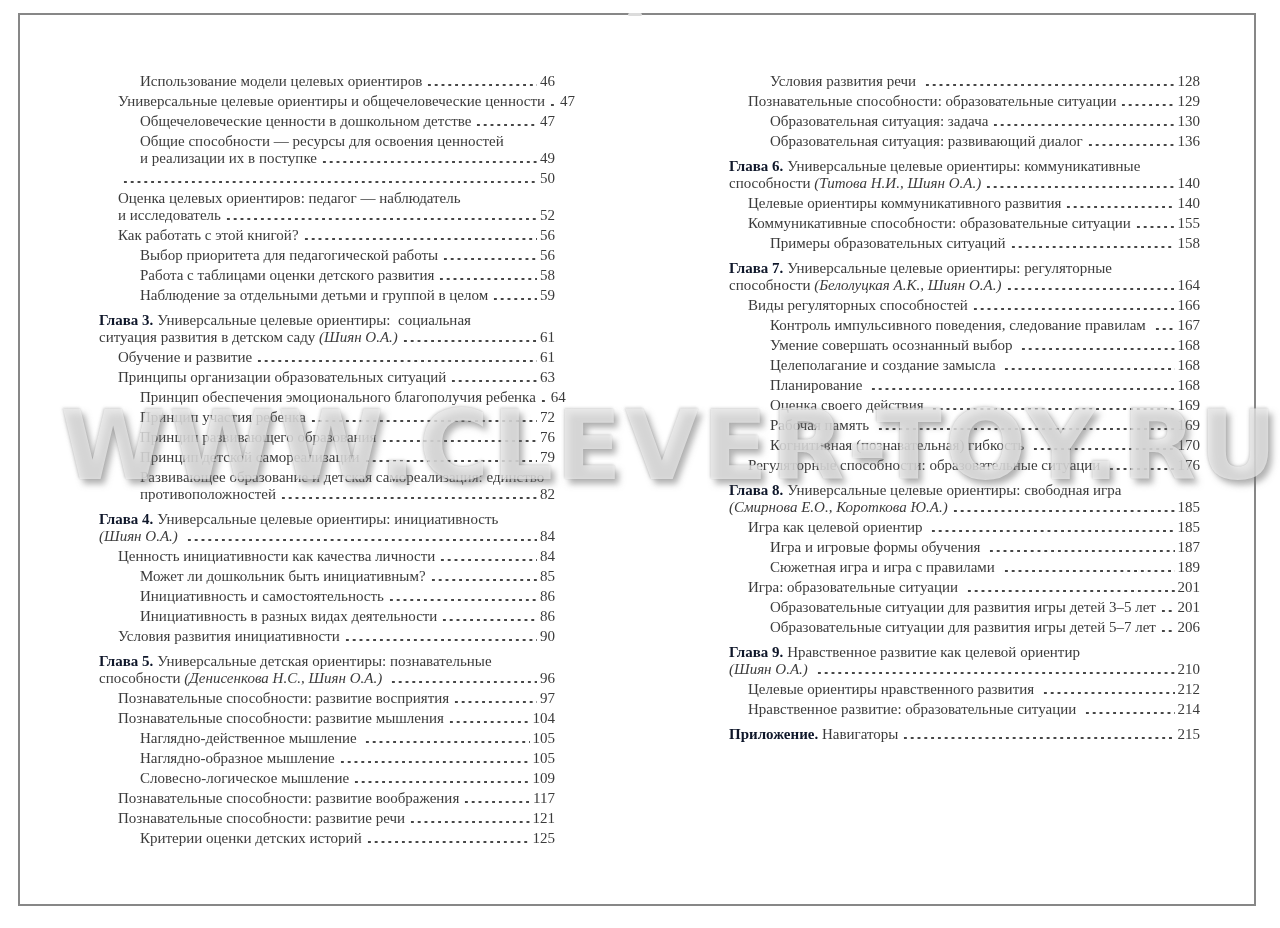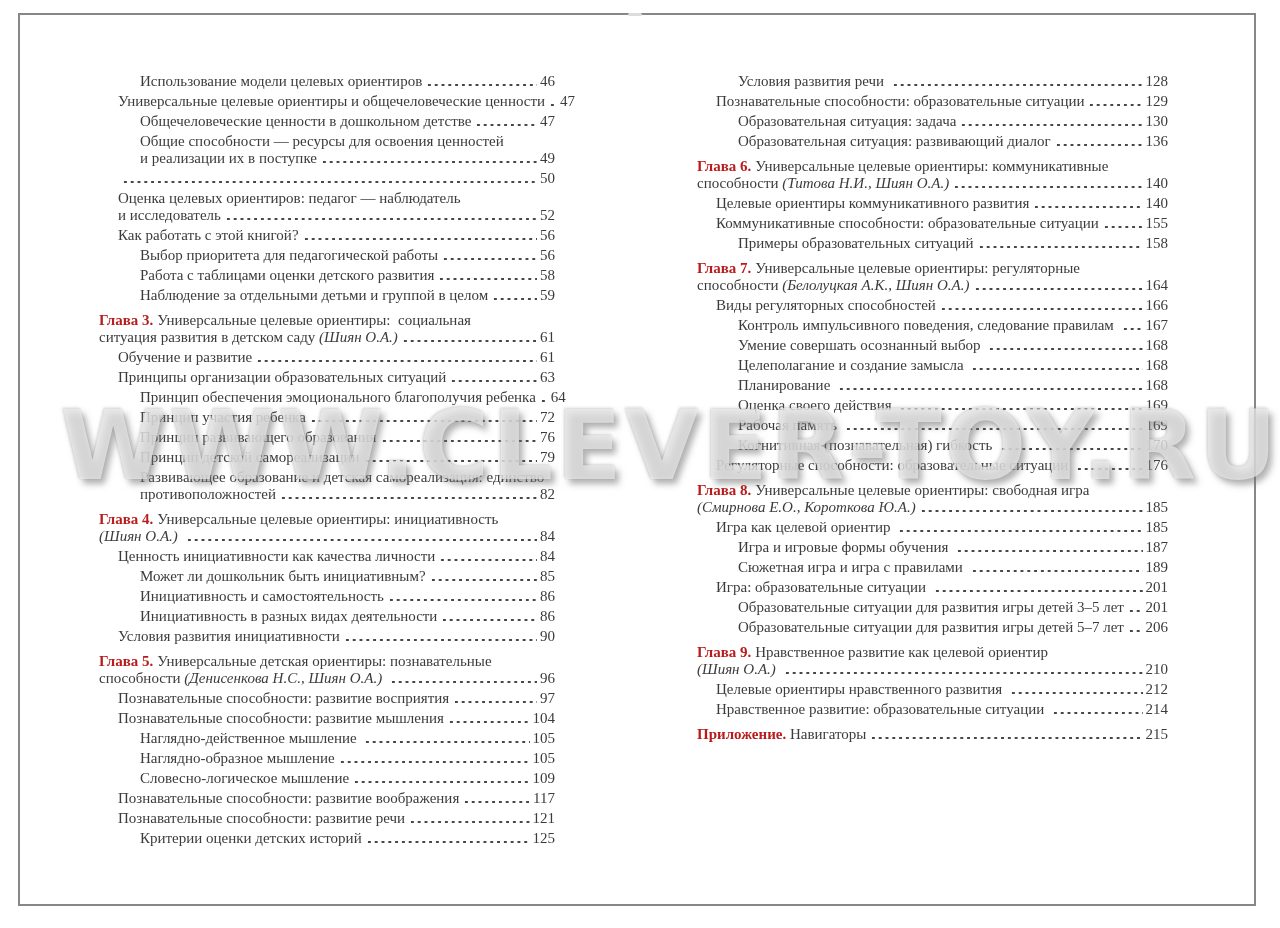--- a/index.html
+++ b/index.html
@@ -29,37 +29,37 @@
     width: 14px; height: 3px;
     background: #dcdcdc;
     border-radius: 2px;
   }
   .toc-col {
     position: absolute;
     top: 58px;
     color: #3b3b3b;
   }
   .toc-col-left  { left: 79px;  width: 456px; }
-  .toc-col-right { left: 677px; width: 471px; }
+  .toc-col-right { left: 709px; width: 471px; }
 
   .toc-entry { margin: 0 0 3px 0; }
   .toc-entry.l1 { padding-left: 19px; margin-top: 0; }
   .toc-entry.l2 { padding-left: 41px; }
   .toc-entry.chapter { margin-top: 8px; }
 
   .toc-line {
     display: flex;
     align-items: baseline;
     font-size: 15px;
     line-height: 17px;
     white-space: pre;
   }
   .toc-text { flex: 0 0 auto; white-space: pre; }
   .seg { white-space: pre; }
-  .seg.s-b { font-weight: bold; color: #b91c1c; }
+  .seg.s-b { font-weight: bold; color: #0f172a; }
   .seg.s-i { font-style: italic; }
 
   .dots {
     flex: 1 1 auto;
     min-width: 8px;
     height: 4px;
     align-self: flex-end;
     margin: 0 3px 3px 4px;
     background-image: radial-gradient(circle, #474747 1.1px, rgba(0,0,0,0) 1.45px);
     background-size: 6.8px 4px;

